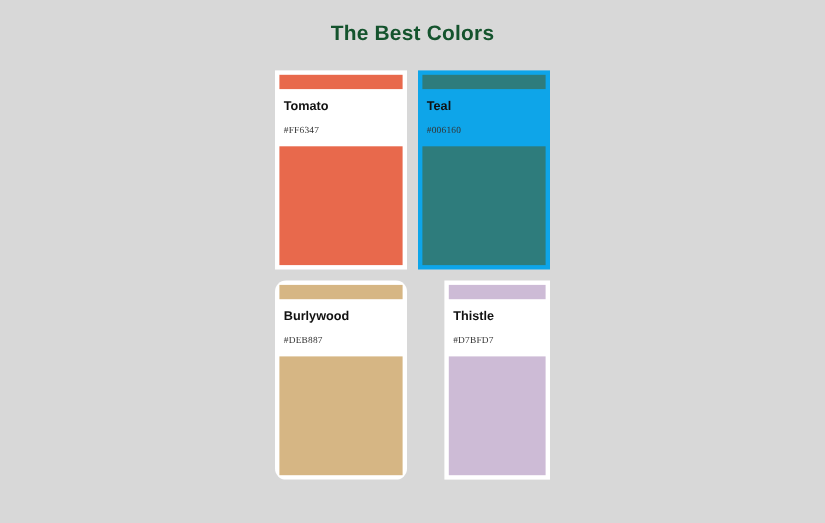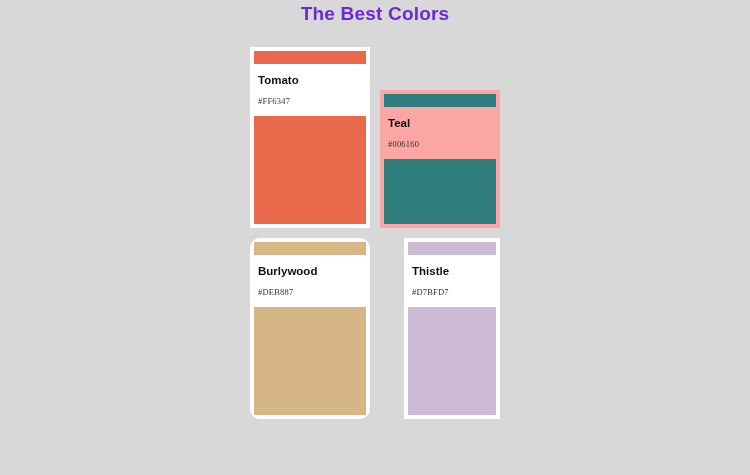--- a/index.html
+++ b/index.html
@@ -18,24 +18,24 @@
     width: 750px;
     height: 475px;
     position: relative;
     box-sizing: border-box;
   }
 
   .page-title {
     text-align: center;
     font-size: 19px;
     font-weight: bold;
-    color: #6d28d9;
+    color: #14532d;
     letter-spacing: 0.2px;
     margin: 0;
-    padding-top: 3px;
+    padding-top: 20px;
     line-height: 22px;
   }
 
   .grid {
     width: 250px;
     margin: 0 auto;
     padding-top: 22px;
     display: grid;
     grid-template-columns: 120px 120px;
     grid-template-rows: 181px 181px;
@@ -100,21 +100,21 @@
 
     <div class="color-card" style="background-color: rgb(255, 255, 255);">
       <div class="card-top-bar" style="background-color: rgb(232, 105, 76);"></div>
       <div class="card-info">
         <p class="color-name">Tomato</p>
         <p class="color-hex">#FF6347</p>
       </div>
       <div class="card-swatch" style="background-color: rgb(232, 105, 76);"></div>
     </div>
 
-    <div class="color-card" style="background-color: #fca5a5; margin-top: 43px;">
+    <div class="color-card" style="background-color: #0ea5e9;">
       <div class="card-top-bar" style="background-color: rgb(46, 124, 124);"></div>
       <div class="card-info">
         <p class="color-name">Teal</p>
         <p class="color-hex">#006160</p>
       </div>
       <div class="card-swatch" style="background-color: rgb(46, 124, 124);"></div>
     </div>
 
     <div class="color-card" style="background-color: rgb(255, 255, 255); border-radius: 10px;">
       <div class="card-top-bar" style="background-color: rgb(214, 182, 132);"></div>

